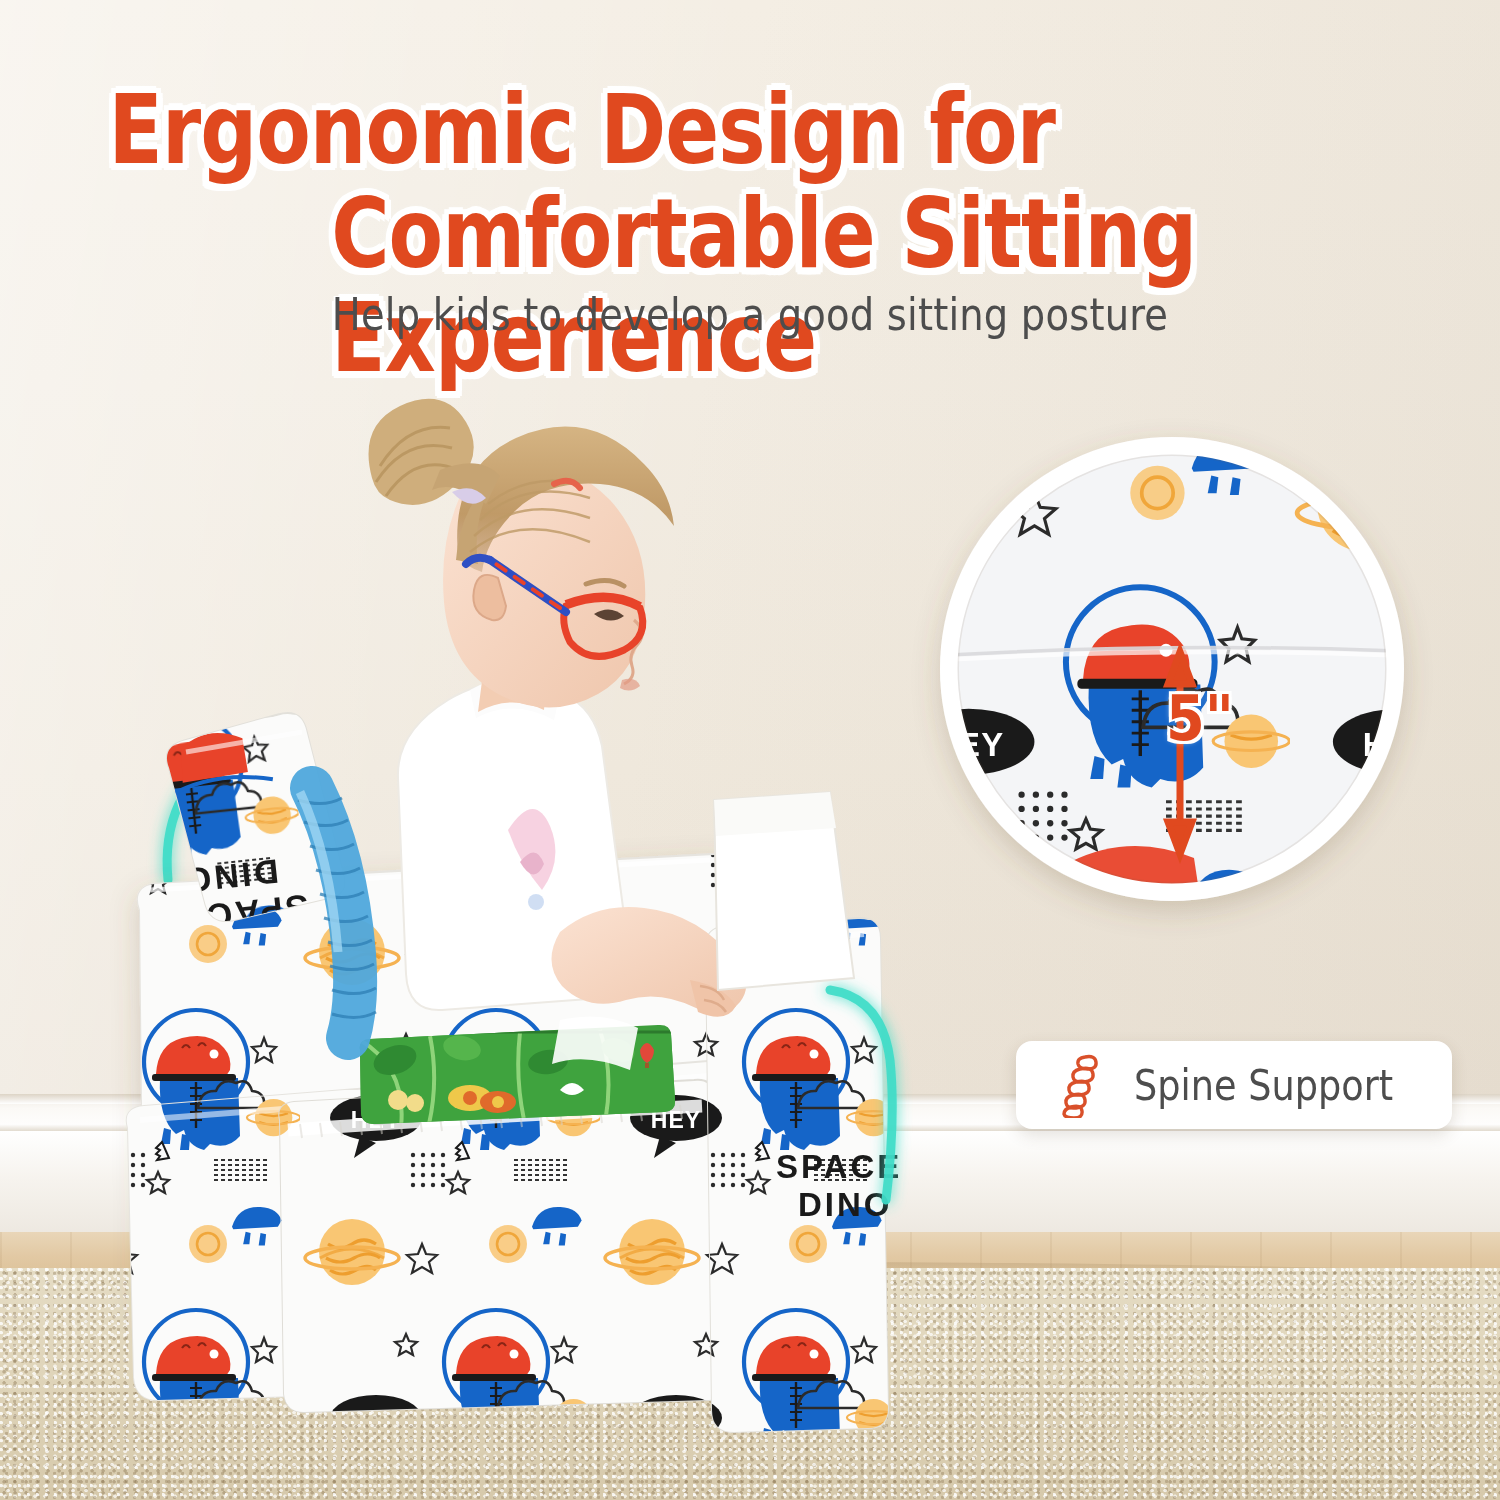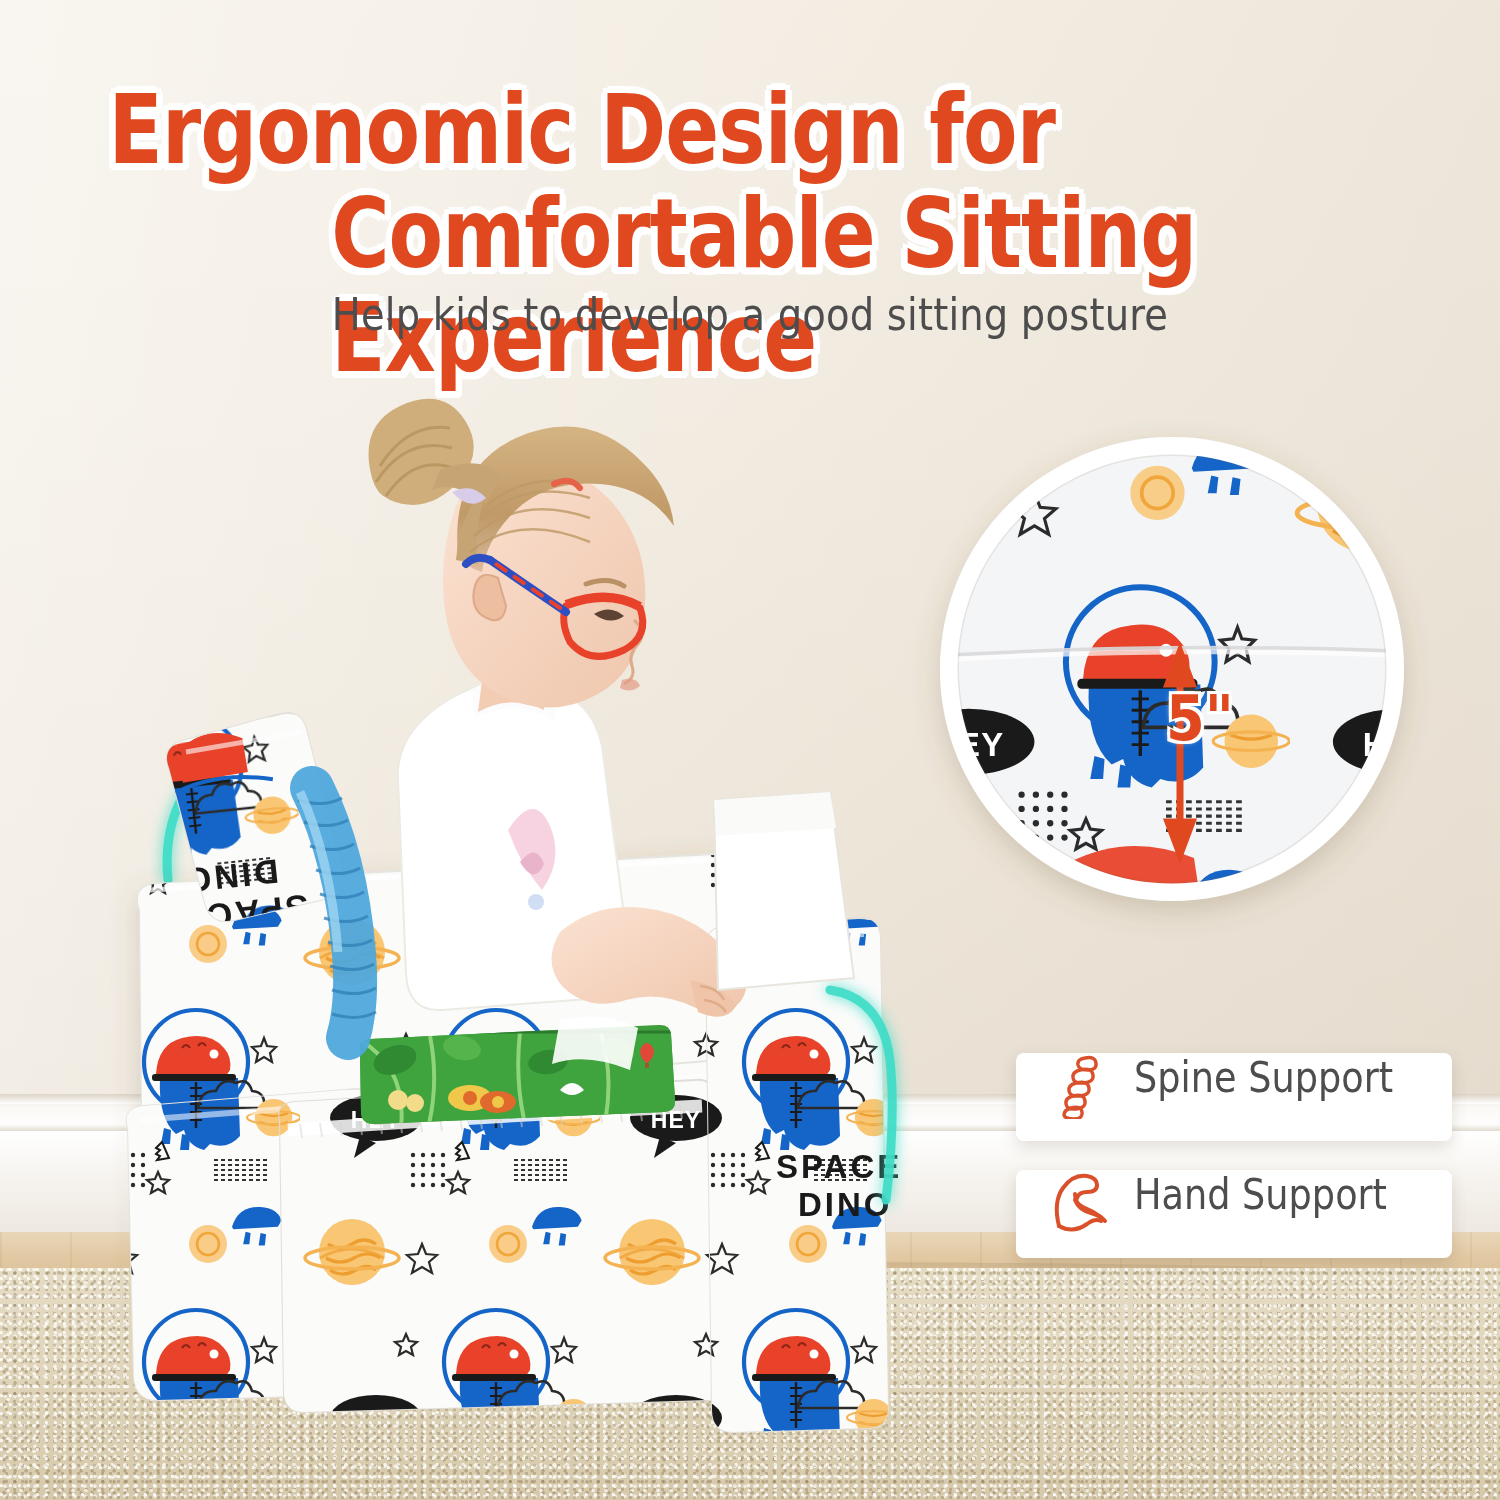--- a/index.html
+++ b/index.html
@@ -58,23 +58,23 @@
     font-size:45px;letter-spacing:.2px;color:#4D4D4D;transform:scaleX(.95);}
 
   
   .meas-label{position:absolute;left:1166px;top:688px;
     font-family:"Liberation Sans Narrow","DejaVu Sans Condensed","Liberation Sans",sans-serif;
     font-weight:bold;font-size:62px;color:#E0491F;line-height:62px;z-index:6;
     text-shadow:-3px -3px 0 #fff,3px -3px 0 #fff,-3px 3px 0 #fff,3px 3px 0 #fff,0 0 7px #fff;}
 
   
   .badges{position:absolute;left:1016px;top:1041px;width:436px;}
-  .badge{height:88px;background:#fff;border-radius:8px;margin-bottom:29px;
-    display:flex;align-items:flex-start;padding:0 26px;box-sizing:border-box;
-    box-shadow:0 6px 16px rgba(80,62,40,.16);margin-top:12px;}
+  .badge{height:88px;background:#fff;border-radius:16px;margin-bottom:29px;
+    display:flex;align-items:center;padding:0 26px;box-sizing:border-box;
+    box-shadow:0 6px 16px rgba(80,62,40,.16);}
   .badge-icon{width:74px;flex:0 0 74px;display:flex;align-items:center;justify-content:center;}
   .badge-label{font-family:"Liberation Sans Narrow","DejaVu Sans Condensed","Liberation Sans",sans-serif;
     font-size:42px;color:#4D4D4D;margin-left:14px;transform:scaleX(.97);white-space:nowrap;}
 </style>
 </head>
 <body>
 
 <div id="stage">
 
   <div class="wall"></div>
@@ -518,27 +518,16 @@
           <path d="M30 5 q10 -2 11 5 q1 7 -8 7 q-9 0 -10 -5 q-1 -6 7 -7 z"></path>
           <path d="M25 17 q12 -3 13 5 q1 7 -9 8 q-10 1 -11 -5 q-1 -6 7 -8 z"></path>
           <path d="M21 30 q12 -3 13 5 q1 7 -9 8 q-10 1 -11 -5 q-1 -6 7 -8 z"></path>
           <path d="M18 43 q11 -3 12 5 q1 7 -9 8 q-9 1 -10 -5 q-1 -6 7 -8 z"></path>
           <path d="M16 55 q10 -3 11 4 q1 7 -8 7 q-9 0 -10 -4 q0 -5 7 -7 z"></path>
         </svg>
       </div>
       <div class="badge-label">Spine Support</div>
     </div>
 
-    <div class="badge">
-      <div class="badge-icon">
-        <svg width="64" height="62" viewBox="0 0 64 62" fill="none" stroke="#D9502A" stroke-width="4" stroke-linecap="round" stroke-linejoin="round">
-          <path d="M12 56 q-6 -24 4 -38 q10 -14 24 -12 q10 2 10 9 q0 7 -10 7 q-8 0 -10 6"></path>
-          <path d="M28 24 q0 10 8 13 q10 4 18 10"></path>
-          <path d="M28 30 q4 10 16 13 q10 3 14 8"></path>
-          <path d="M12 56 q14 8 28 -2 q8 -6 14 -3"></path>
-        </svg>
-      </div>
-      <div class="badge-label">Hand Support</div>
-    </div>
 
   </div>
 
 </div>
 
 </body></html>

